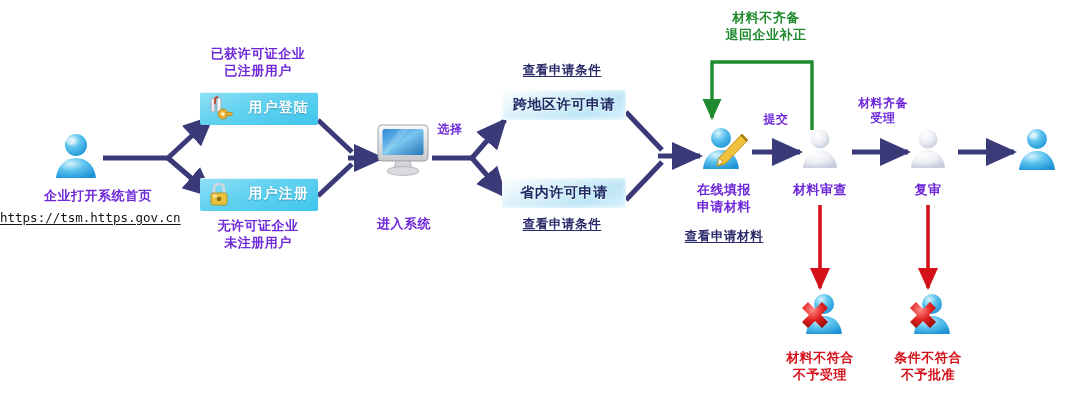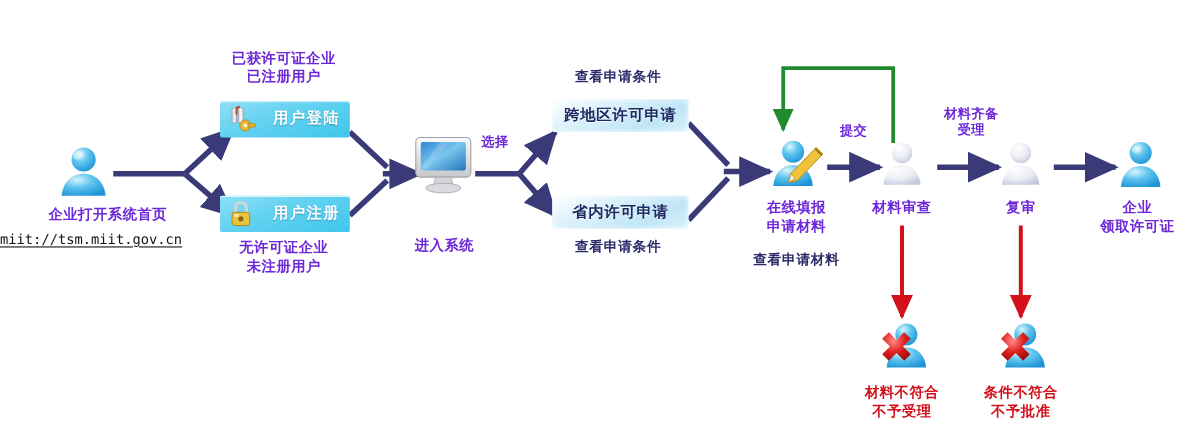--- a/index.html
+++ b/index.html
@@ -50,20 +50,21 @@
     color: #d4111a;
     font-weight: 700;
   }
   .link {
     position: absolute;
     text-align: center;
     color: #2b2b6b;
     font-size: 12.5px;
     font-weight: 700;
     letter-spacing: .6px;
+    text-decoration: underline;
     text-underline-offset: 2px;
     cursor: pointer;
   }
   .url {
     position: absolute;
     text-align: center;
     color: #141414;
     font-size: 12.5px;
     font-family: "DejaVu Sans Mono", "Liberation Mono", monospace;
     letter-spacing: 0px;
@@ -195,21 +196,21 @@
           <stop offset="45%" stop-color="#5ec4ee"></stop>
           <stop offset="100%" stop-color="#1e94d6"></stop>
         </radialGradient>
       </defs>
       <ellipse cx="28" cy="13" rx="11" ry="11" fill="url(#gb1)"></ellipse>
       <path d="M28 26 C16 26 9 35 8 46 L48 46 C47 35 40 26 28 26 z" fill="url(#gb1)"></path>
       <ellipse cx="23" cy="9" rx="5" ry="4" fill="#ffffff" opacity=".45"></ellipse>
     </svg>
   </div>
   <div class="lbl" style="left:0px; top:188px; width:152px;padding-left:22px;">企业打开系统首页</div>
-  <div class="url" style="left:0px; top:210px; width:152px;">miit://tsm.miit.gov.cn</div>
+  <div class="url" style="left:0px; top:210px; width:152px;">https://tsm.https.gov.cn</div>
 
   <div class="lbl" style="left:197px; top:46px; width:122px;">已获许可证企业
 已注册用户</div>
   <div class="btn-cyan" style="left:200px; top:92px;">
     <span class="ic">
       <svg width="28" height="27" viewBox="0 0 28 27">
         <rect x="6" y="3" width="4" height="14" rx="1.6" fill="#e8e8ec" stroke="#9a9aa6" stroke-width=".8"></rect>
         <rect x="12" y="3" width="4" height="14" rx="1.6" fill="#f4f4f7" stroke="#9a9aa6" stroke-width=".8"></rect>
         <path d="M10 9 L10 5 Q10 2 13 2" fill="none" stroke="#c2442e" stroke-width="1.8"></path>
         <circle cx="18" cy="19" r="5" fill="#e8b53a" stroke="#b58a18" stroke-width=".9"></circle>
@@ -260,20 +261,22 @@
   <div class="link" style="left:500px; top:62px; width:124px;">查看申请条件</div>
   <div class="box-permit" style="left:502px; top:90px;">
     <span class="bt">跨地区许可申请</span>
   </div>
 
   <div class="box-permit" style="left:502px; top:178px;">
     <span class="bt">省内许可申请</span>
   </div>
   <div class="link" style="left:500px; top:216px; width:124px;">查看申请条件</div>
 
+  <div class="lbl lbl-green" style="left:700px; top:10px; width:132px;">材料不齐备
+退回企业补正</div>
 
   <div class="icon-wrap" style="left:698px; top:126px;">
     <svg width="52" height="50" viewBox="0 0 52 50">
       <defs>
         <radialGradient id="gb2" cx="36%" cy="26%" r="80%">
           <stop offset="0%" stop-color="#dbf4fd"></stop>
           <stop offset="45%" stop-color="#5ec4ee"></stop>
           <stop offset="100%" stop-color="#1e94d6"></stop>
         </radialGradient>
       </defs>
@@ -315,22 +318,20 @@
   </div>
   <div class="lbl" style="left:894px; top:182px; width:68px;">复审</div>
 
   <div class="icon-wrap" style="left:1012px; top:128px;">
     <svg width="50" height="48" viewBox="0 0 50 48">
       <ellipse cx="25" cy="11" rx="10" ry="10" fill="url(#gb1)"></ellipse>
       <path d="M25 23 C14 23 8 31 7 42 L43 42 C42 31 36 23 25 23 z" fill="url(#gb1)"></path>
       <ellipse cx="21" cy="8" rx="4" ry="3" fill="#ffffff" opacity=".45"></ellipse>
     </svg>
   </div>
-  <div class="lbl" style="left:988px; top:182px; width:92px;">企业
-领取许可证</div>
 
   <div class="icon-wrap" style="left:796px; top:292px;">
     <svg width="50" height="48" viewBox="0 0 50 48">
       <defs>
         <radialGradient id="gr1" cx="40%" cy="30%" r="75%">
           <stop offset="0%" stop-color="#ff8b85"></stop>
           <stop offset="55%" stop-color="#e01f1f"></stop>
           <stop offset="100%" stop-color="#9c0d0d"></stop>
         </radialGradient>
       </defs>

